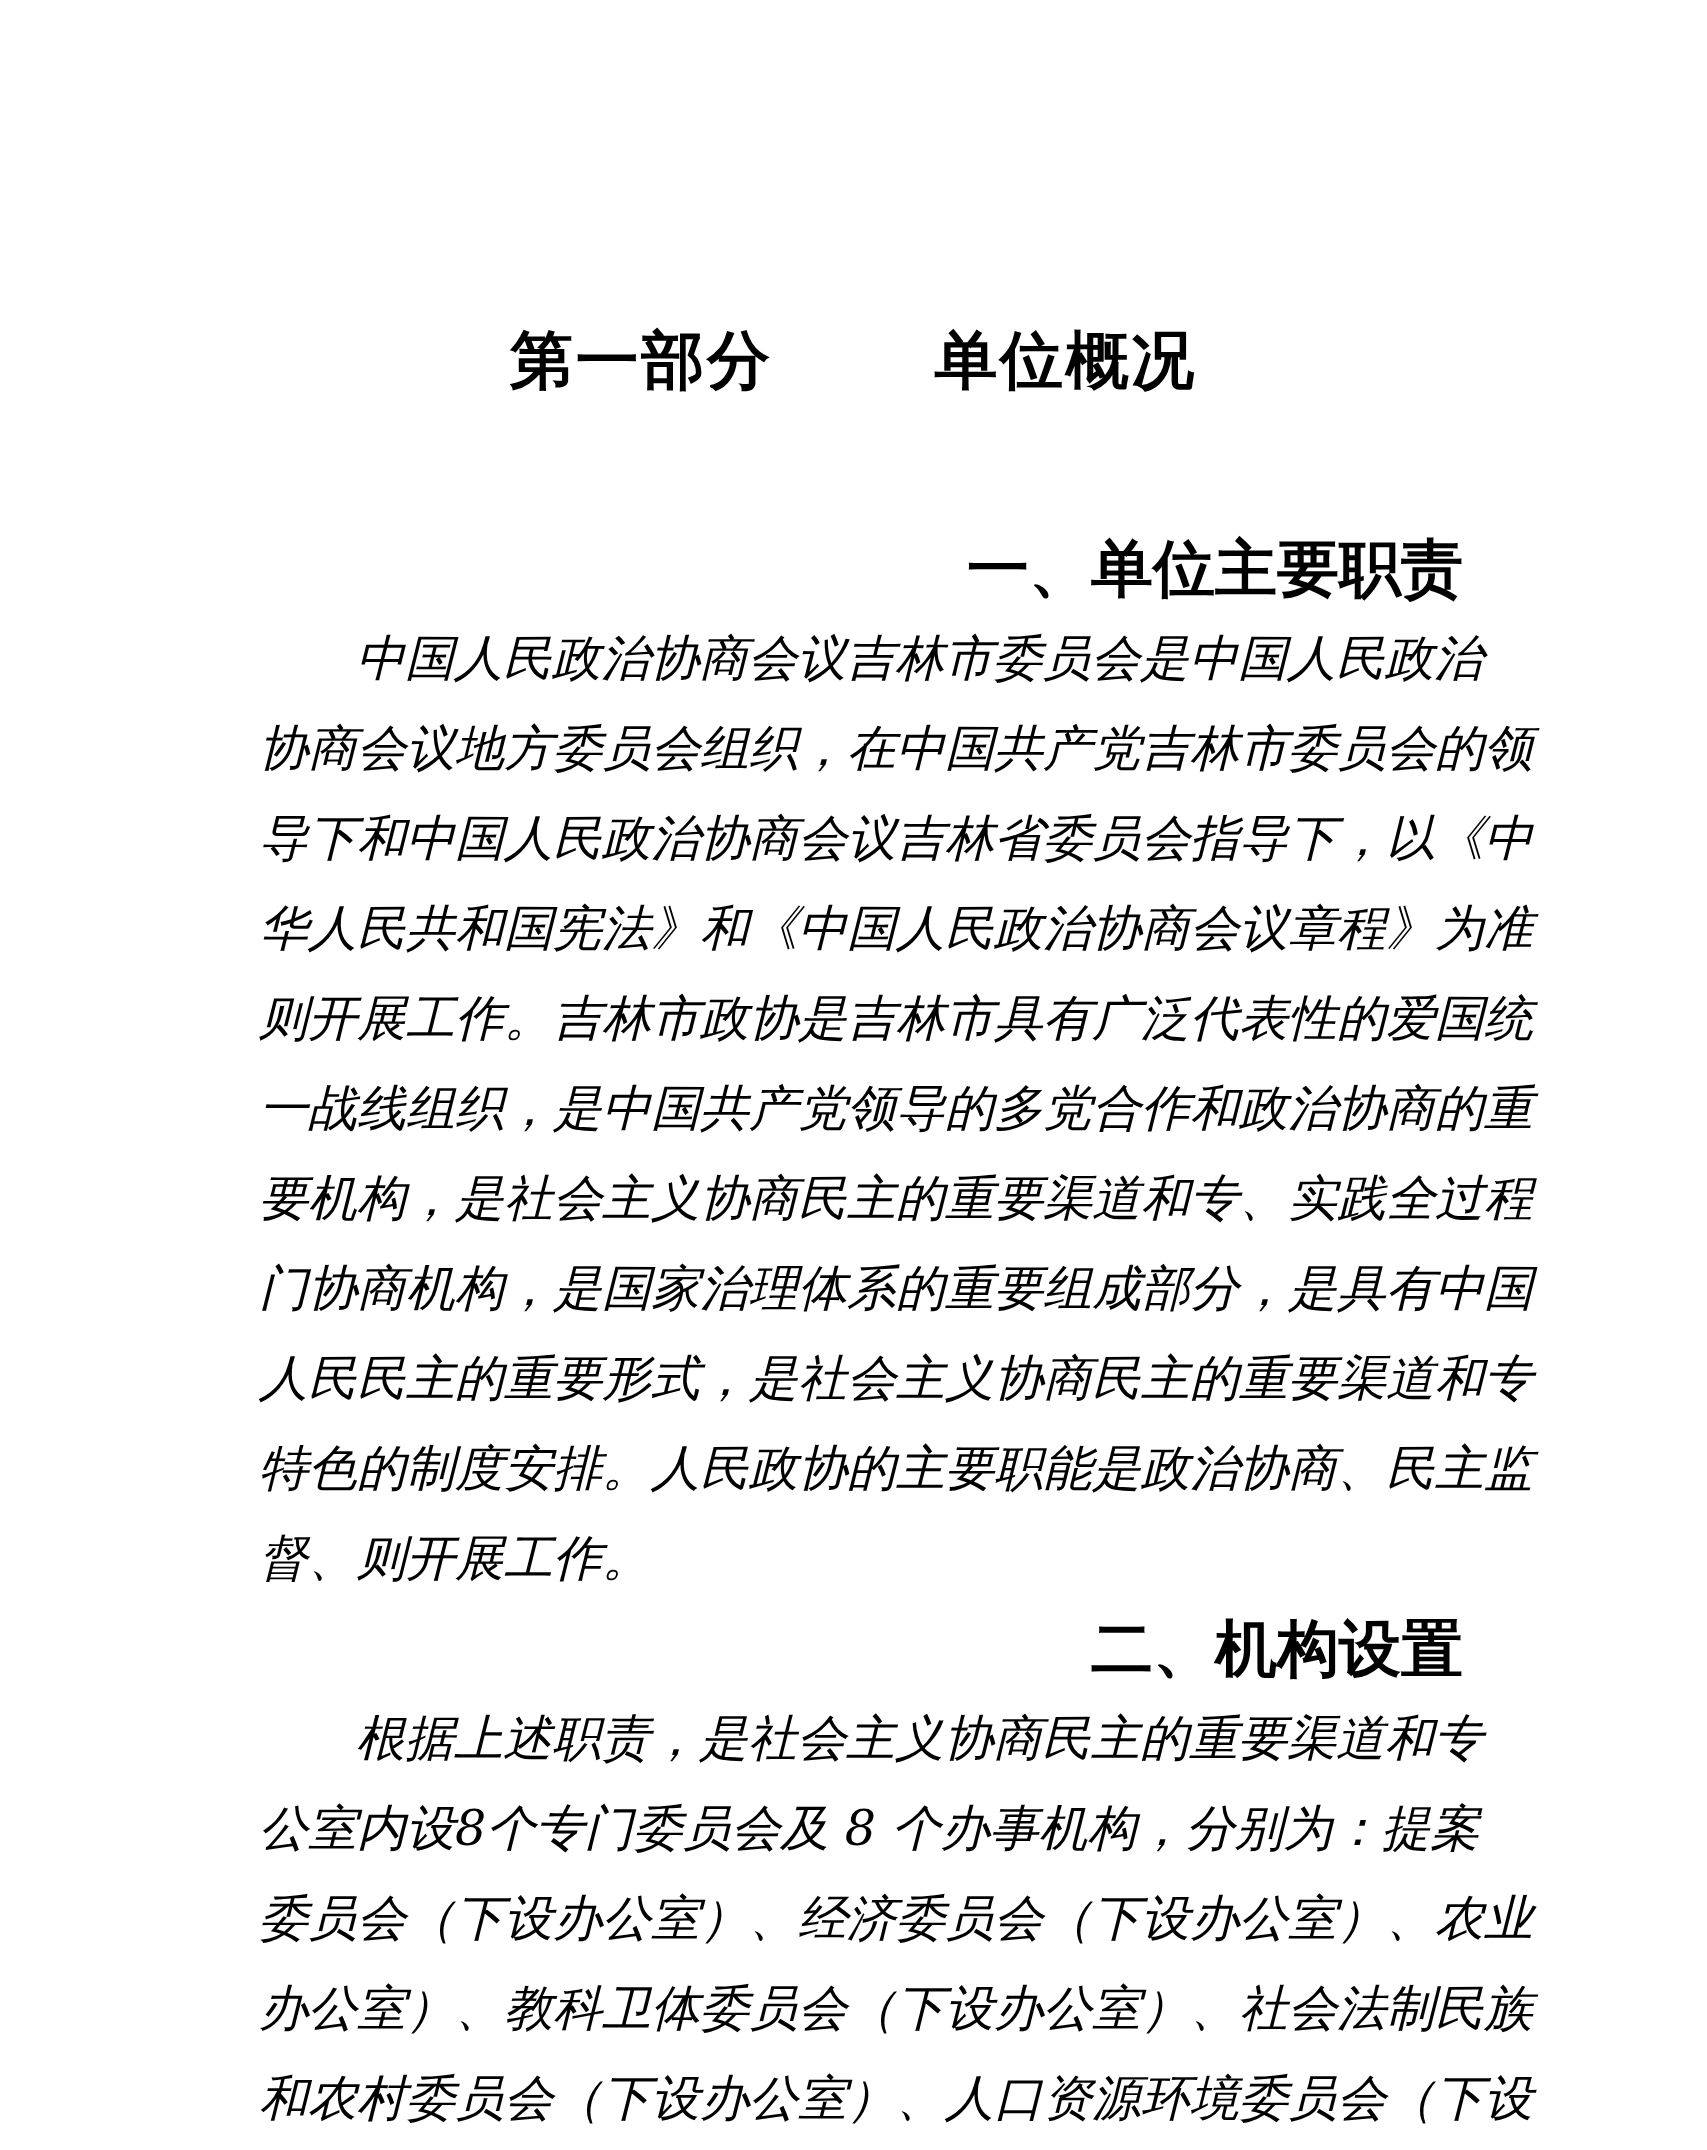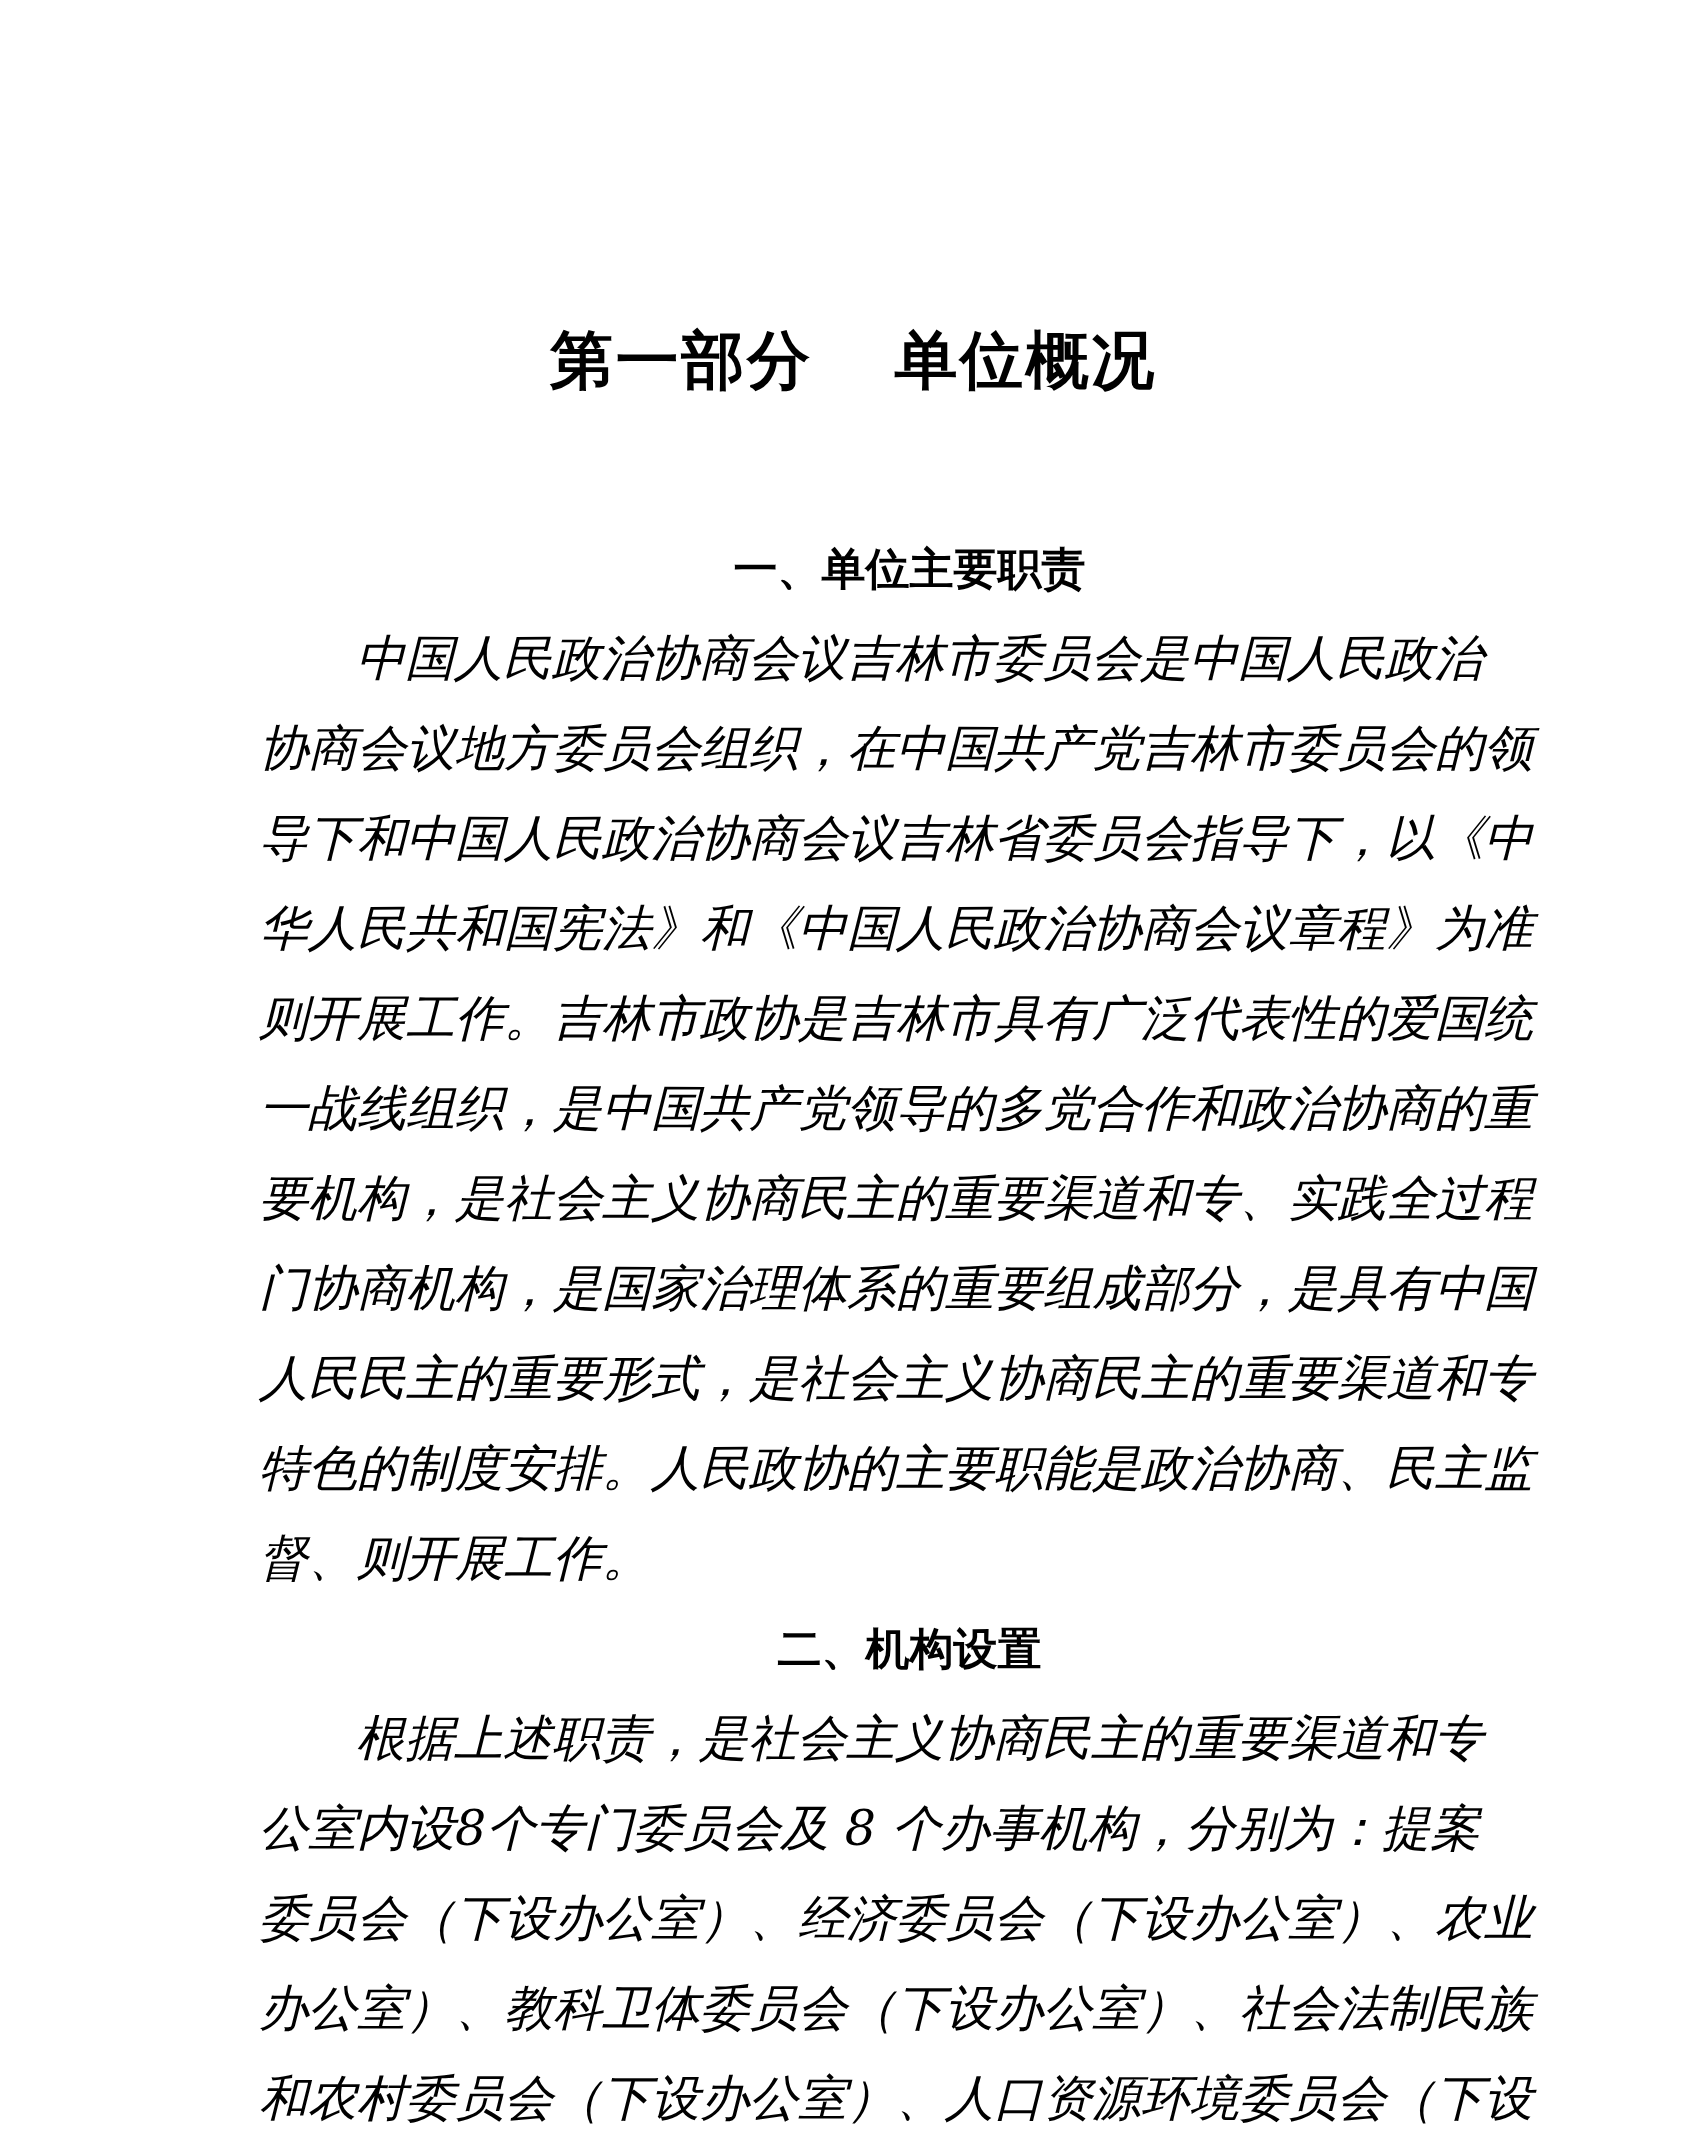--- a/index.html
+++ b/index.html
@@ -23,20 +23,21 @@
     left: 0;
     width: 100%;
     display: flex;
     justify-content: center;
     align-items: flex-start;
     font-size: 63px;
     font-weight: 700;
     line-height: 71px;
     letter-spacing: 2.6px;
     white-space: nowrap;
+    gap: 40px;
   }
   .title-gap {
     display: inline-block;
     width: 82px;
     height: 0.4px;
   }
   
   .body-text {
     position: absolute;
     left: 259px;
@@ -58,23 +59,23 @@
   }
   .line.nojust {
     text-align: left;
     text-align-last: auto;
   }
   .line.heading {
     font-family: "DejaVu Sans", sans-serif;
     font-weight: 700;
     font-style: normal;
     padding-left: 97px;
-    text-align: center;
+    text-align: right;
     text-align-last: auto;
-    font-size: 44px;
+    font-size: 62px;
   }
 </style>
 </head>
 <body>
 
 <div class="page">
 
   <div class="doc-title">
     <span>第一部分</span>
     <span class="title-gap"></span>

